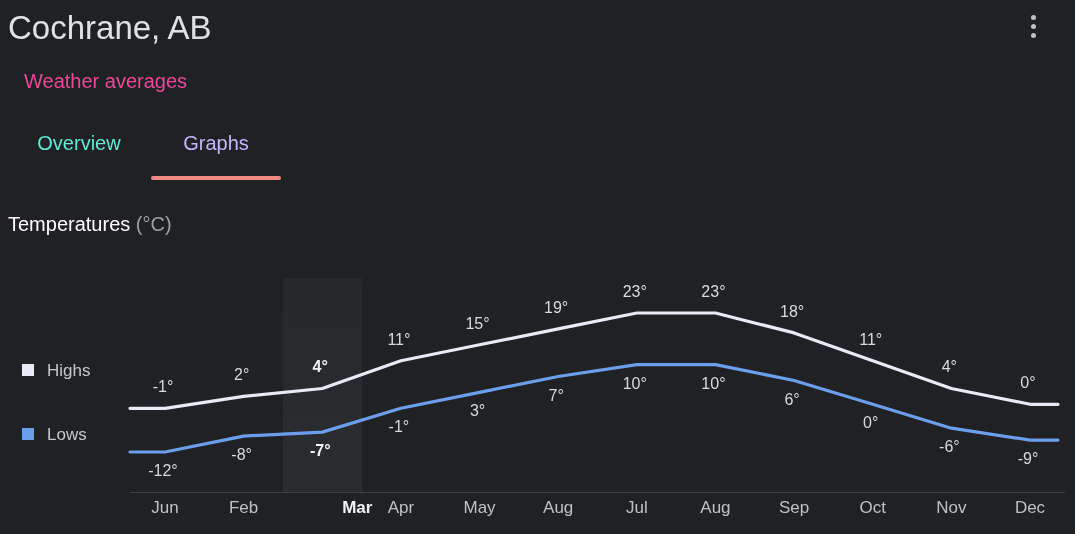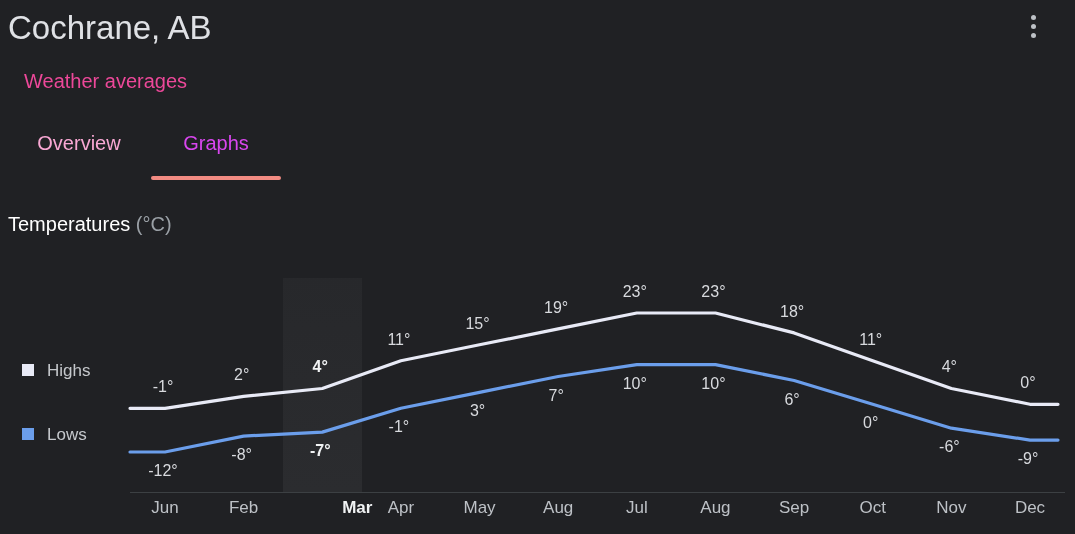--- a/index.html
+++ b/index.html
@@ -83,21 +83,21 @@
     position: absolute;
     top: 0;
     height: 46px;
     line-height: 46px;
     font-size: 20px;
     font-weight: 400;
     cursor: pointer;
     white-space: nowrap;
     text-align: center;
   }
-  .tab.inactive { color: #f9a8d4; left: 14px; width: 130px; }
+  .tab.inactive { color: #5eead4; left: 14px; width: 130px; }
   .tab.active   { color: #f28b82; left: 151px; width: 130px; }
 
   #tab-underline {
     position: absolute;
     left: 151px;
     top: 56px;
     width: 130px;
     height: 4px;
     border-radius: 2px;
     background: #f28b82;
@@ -213,21 +213,21 @@
   <div id="subtitle">Weather averages</div>
   <div id="kebab-menu">
     <span></span>
     <span></span>
     <span></span>
   </div>
 </div>
 
 <div id="tabs">
   <div class="tab inactive">Overview</div>
-  <div class="tab active" style="color: #d946ef;">Graphs</div>
+  <div class="tab active" style="color: #c4b5fd;">Graphs</div>
   <div id="tab-underline" style="background: rgb(242, 139, 130);"></div>
 </div>
 
 <div id="section-title">
   <span class="main">Temperatures </span><span class="unit">(°C)</span>
 </div>
 
 <div id="legend">
   <div class="legend-row">
     <span class="legend-swatch" style="background: rgb(232, 234, 246);"></span>

